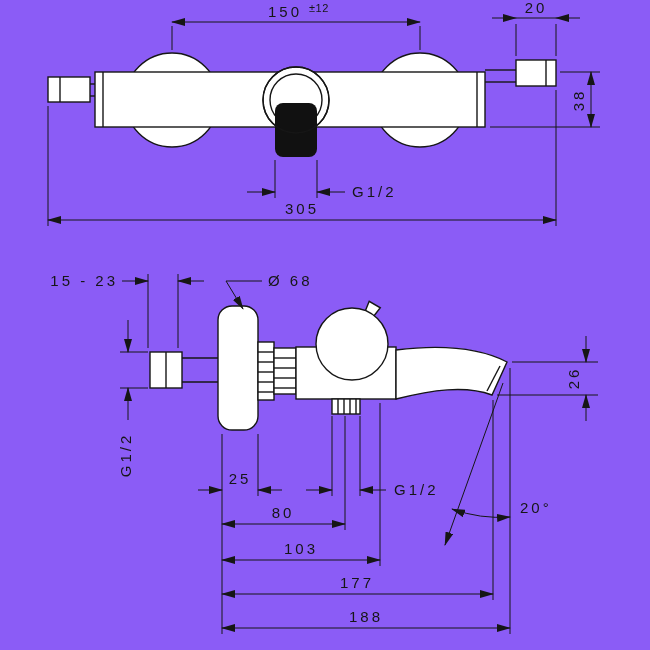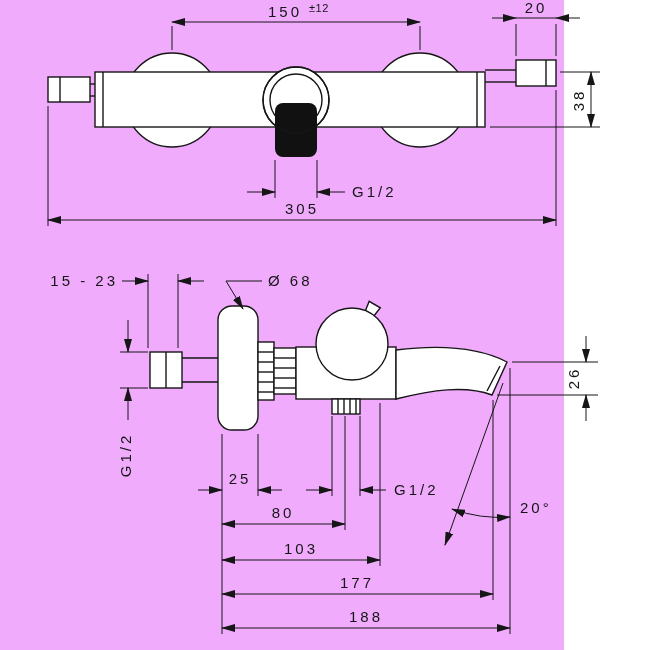--- a/index.html
+++ b/index.html
@@ -1,16 +1,16 @@
 <!DOCTYPE html>
 <html><head>
 <meta charset="utf-8">
 <style>
   html,body { margin:0; padding:0; background:#ffffff; }
-  .canvas { width:564px; height:650px; background:#f0abfc; position:relative; }
+  .canvas { width:650px; height:650px; background:#8b5cf6; position:relative; }
   svg text {
     font-family:"Liberation Sans", sans-serif;
     font-size:15px;
     letter-spacing:3px;
     fill:#161616;
     stroke:none;
   }
   svg text.small {
     font-size:11px;
     letter-spacing:0.5px;

